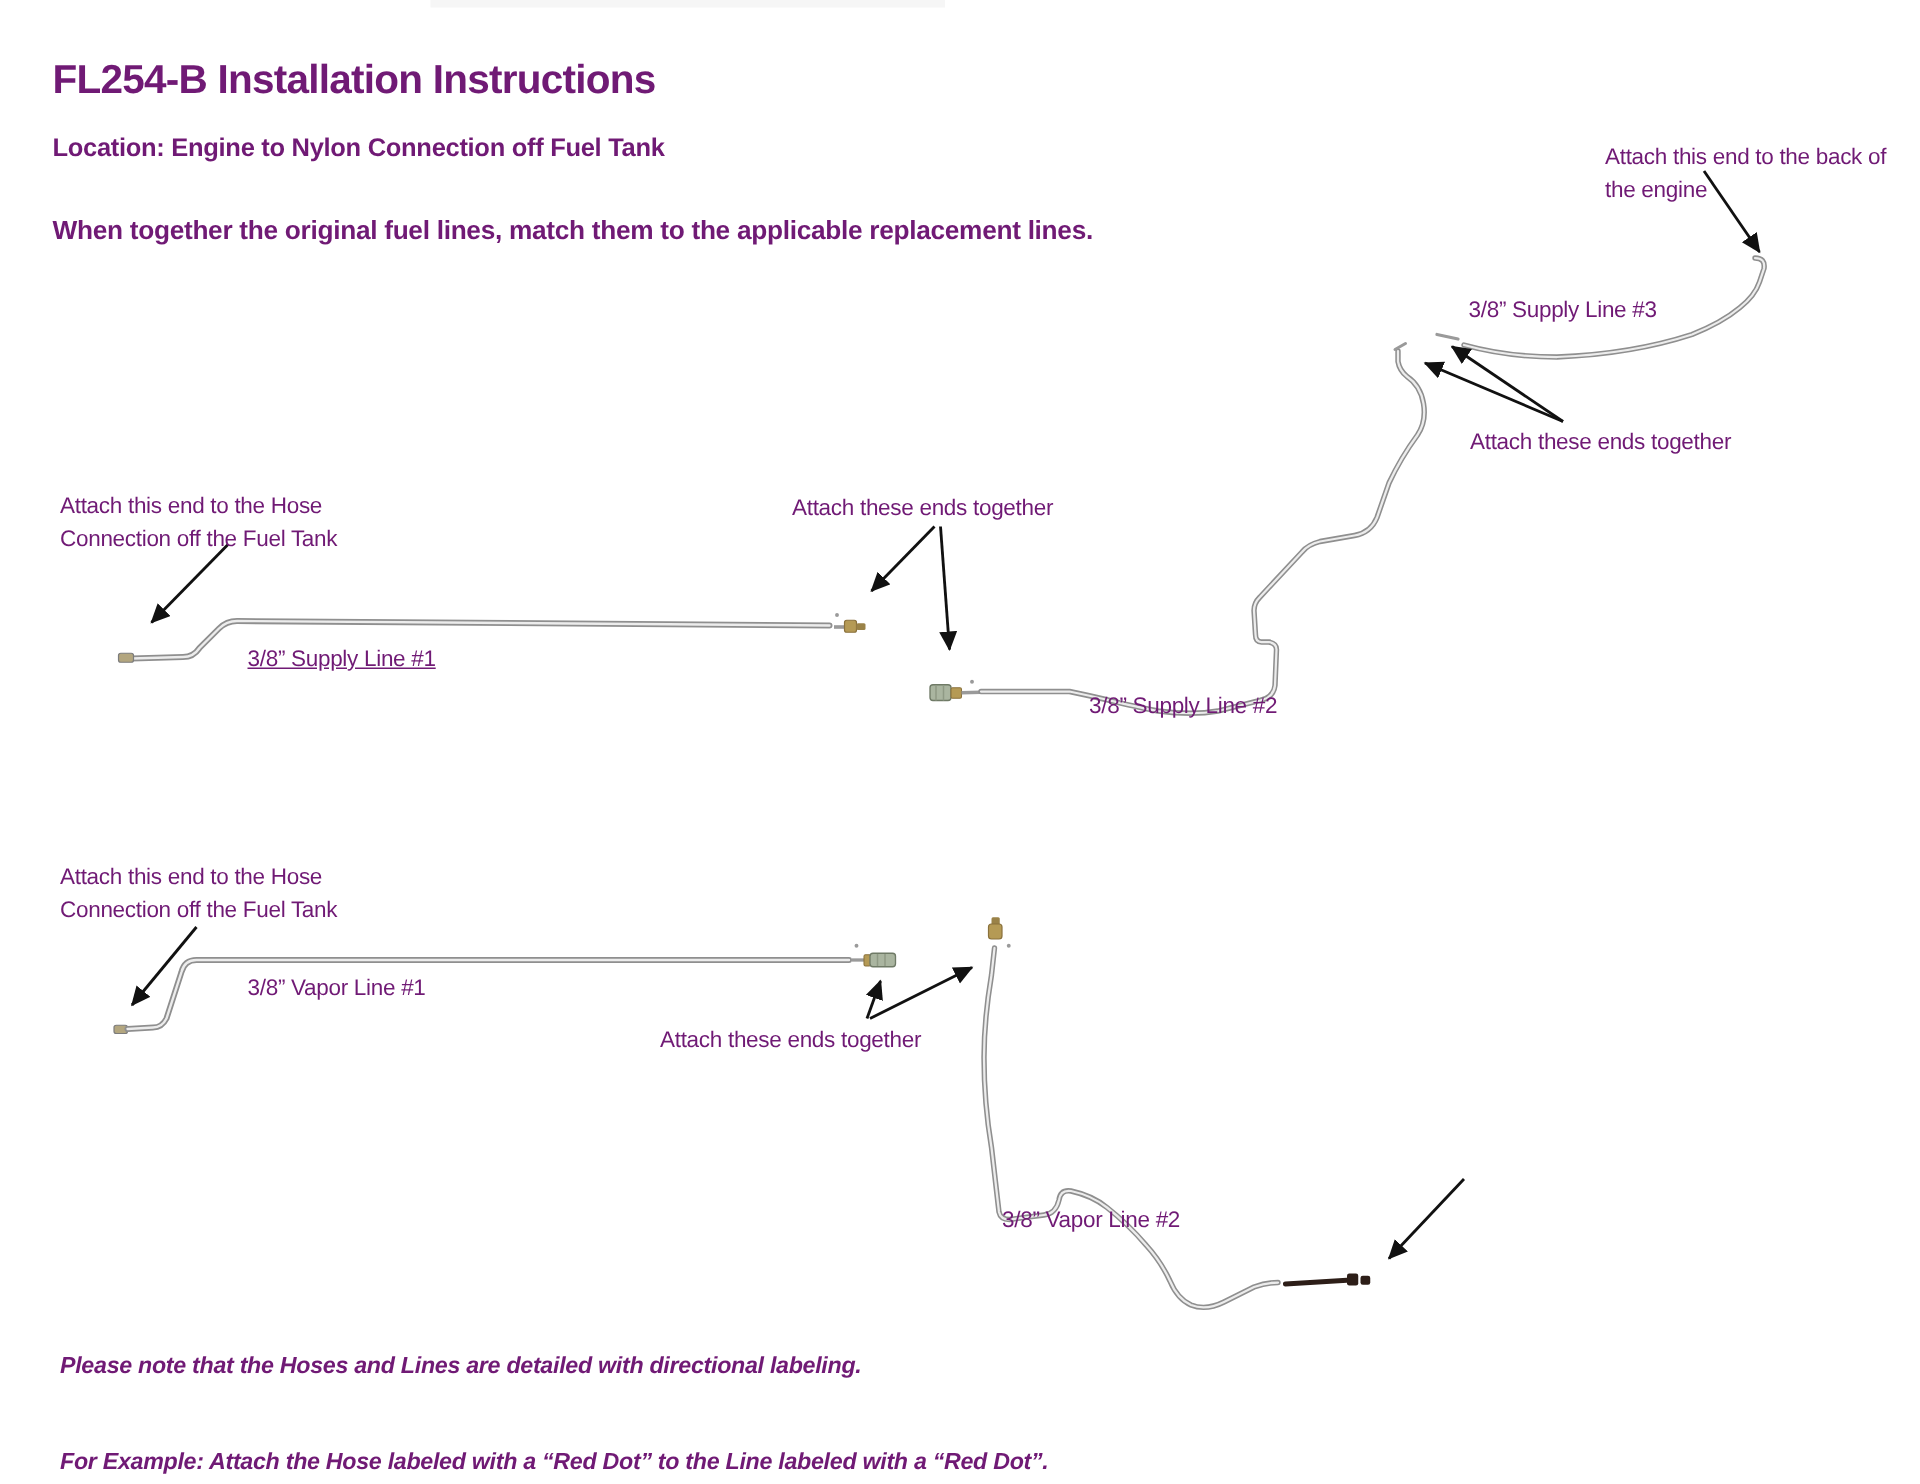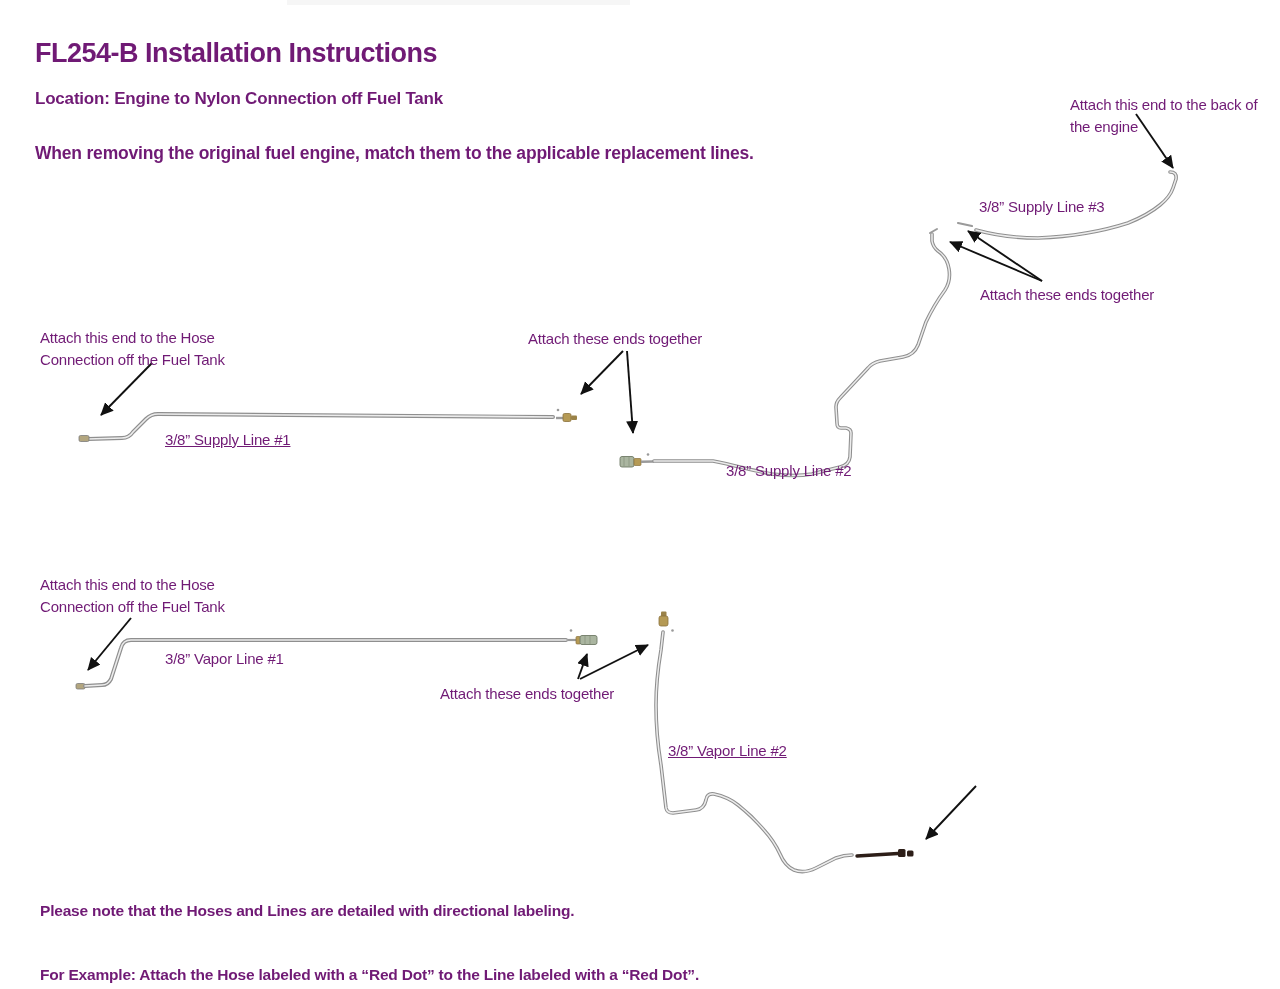--- a/index.html
+++ b/index.html
@@ -29,35 +29,36 @@
   .note{top:143px;font-size:17.5px;}
   .lbl{
     position:absolute;
     font-size:15px;font-weight:400;letter-spacing:-0.2px;
     line-height:21.5px;white-space:pre-line;
   }
   .footer-line{
     position:absolute;left:40px;
     font-size:15.5px;font-weight:700;letter-spacing:-0.2px;
     white-space:nowrap;
+    font-style:italic;
   }
   .f1{top:902px;}
   .f2{top:927px;margin-top:39px;}
   svg.art{position:absolute;left:0;top:0;}
 </style>
 </head>
 <body>
 
 <div class="page">
 
   <div class="topbar"></div>
 
   <div class="title">FL254-B Installation Instructions</div>
   <div class="h2 loc">Location: Engine to Nylon Connection off Fuel Tank</div>
-  <div class="h2 note">When removing the original fuel engine, match them to the applicable replacement lines.</div>
+  <div class="h2 note">When together the original fuel lines, match them to the applicable replacement lines.</div>
 
   <svg class="art" width="1280" height="989" viewBox="0 0 1280 989">
     <defs>
       <marker id="ah" markerUnits="userSpaceOnUse" markerWidth="15" markerHeight="13" refX="12" refY="6" orient="auto">
         <path d="M0,0 L13,6 L0,12 z" fill="#111111"></path>
       </marker>
     </defs>
 
     <g>
       <path d="M 88 439 L 122 438 Q 129 438 133 432 L 146 419 Q 151 414 158 414 L 553 417" fill="none" stroke="#8f8f8f" stroke-width="4" stroke-linecap="round"></path>
@@ -151,19 +152,19 @@
 
   <div class="lbl" style="left:980px;top:284px;">Attach these ends together</div>
 
   <div class="lbl" style="left:40px;top:574px;">Attach this end to the Hose
 Connection off the Fuel Tank</div>
 
   <div class="lbl" style="left:165px;top:648px;">3/8” Vapor Line #1</div>
 
   <div class="lbl" style="left:440px;top:683px;">Attach these ends together</div>
 
-  <div class="lbl" style="left:668px;top:740px;text-decoration:underline;">3/8” Vapor Line #2</div>
+  <div class="lbl" style="left:668px;top:803px;">3/8” Vapor Line #2</div>
 
 
   <div class="footer-line f1">Please note that the Hoses and Lines are detailed with directional labeling.</div>
   <div class="footer-line f2">For Example: Attach the Hose labeled with a “Red Dot” to the Line labeled with a “Red Dot”.</div>
 
 </div>
 
 </body></html>

